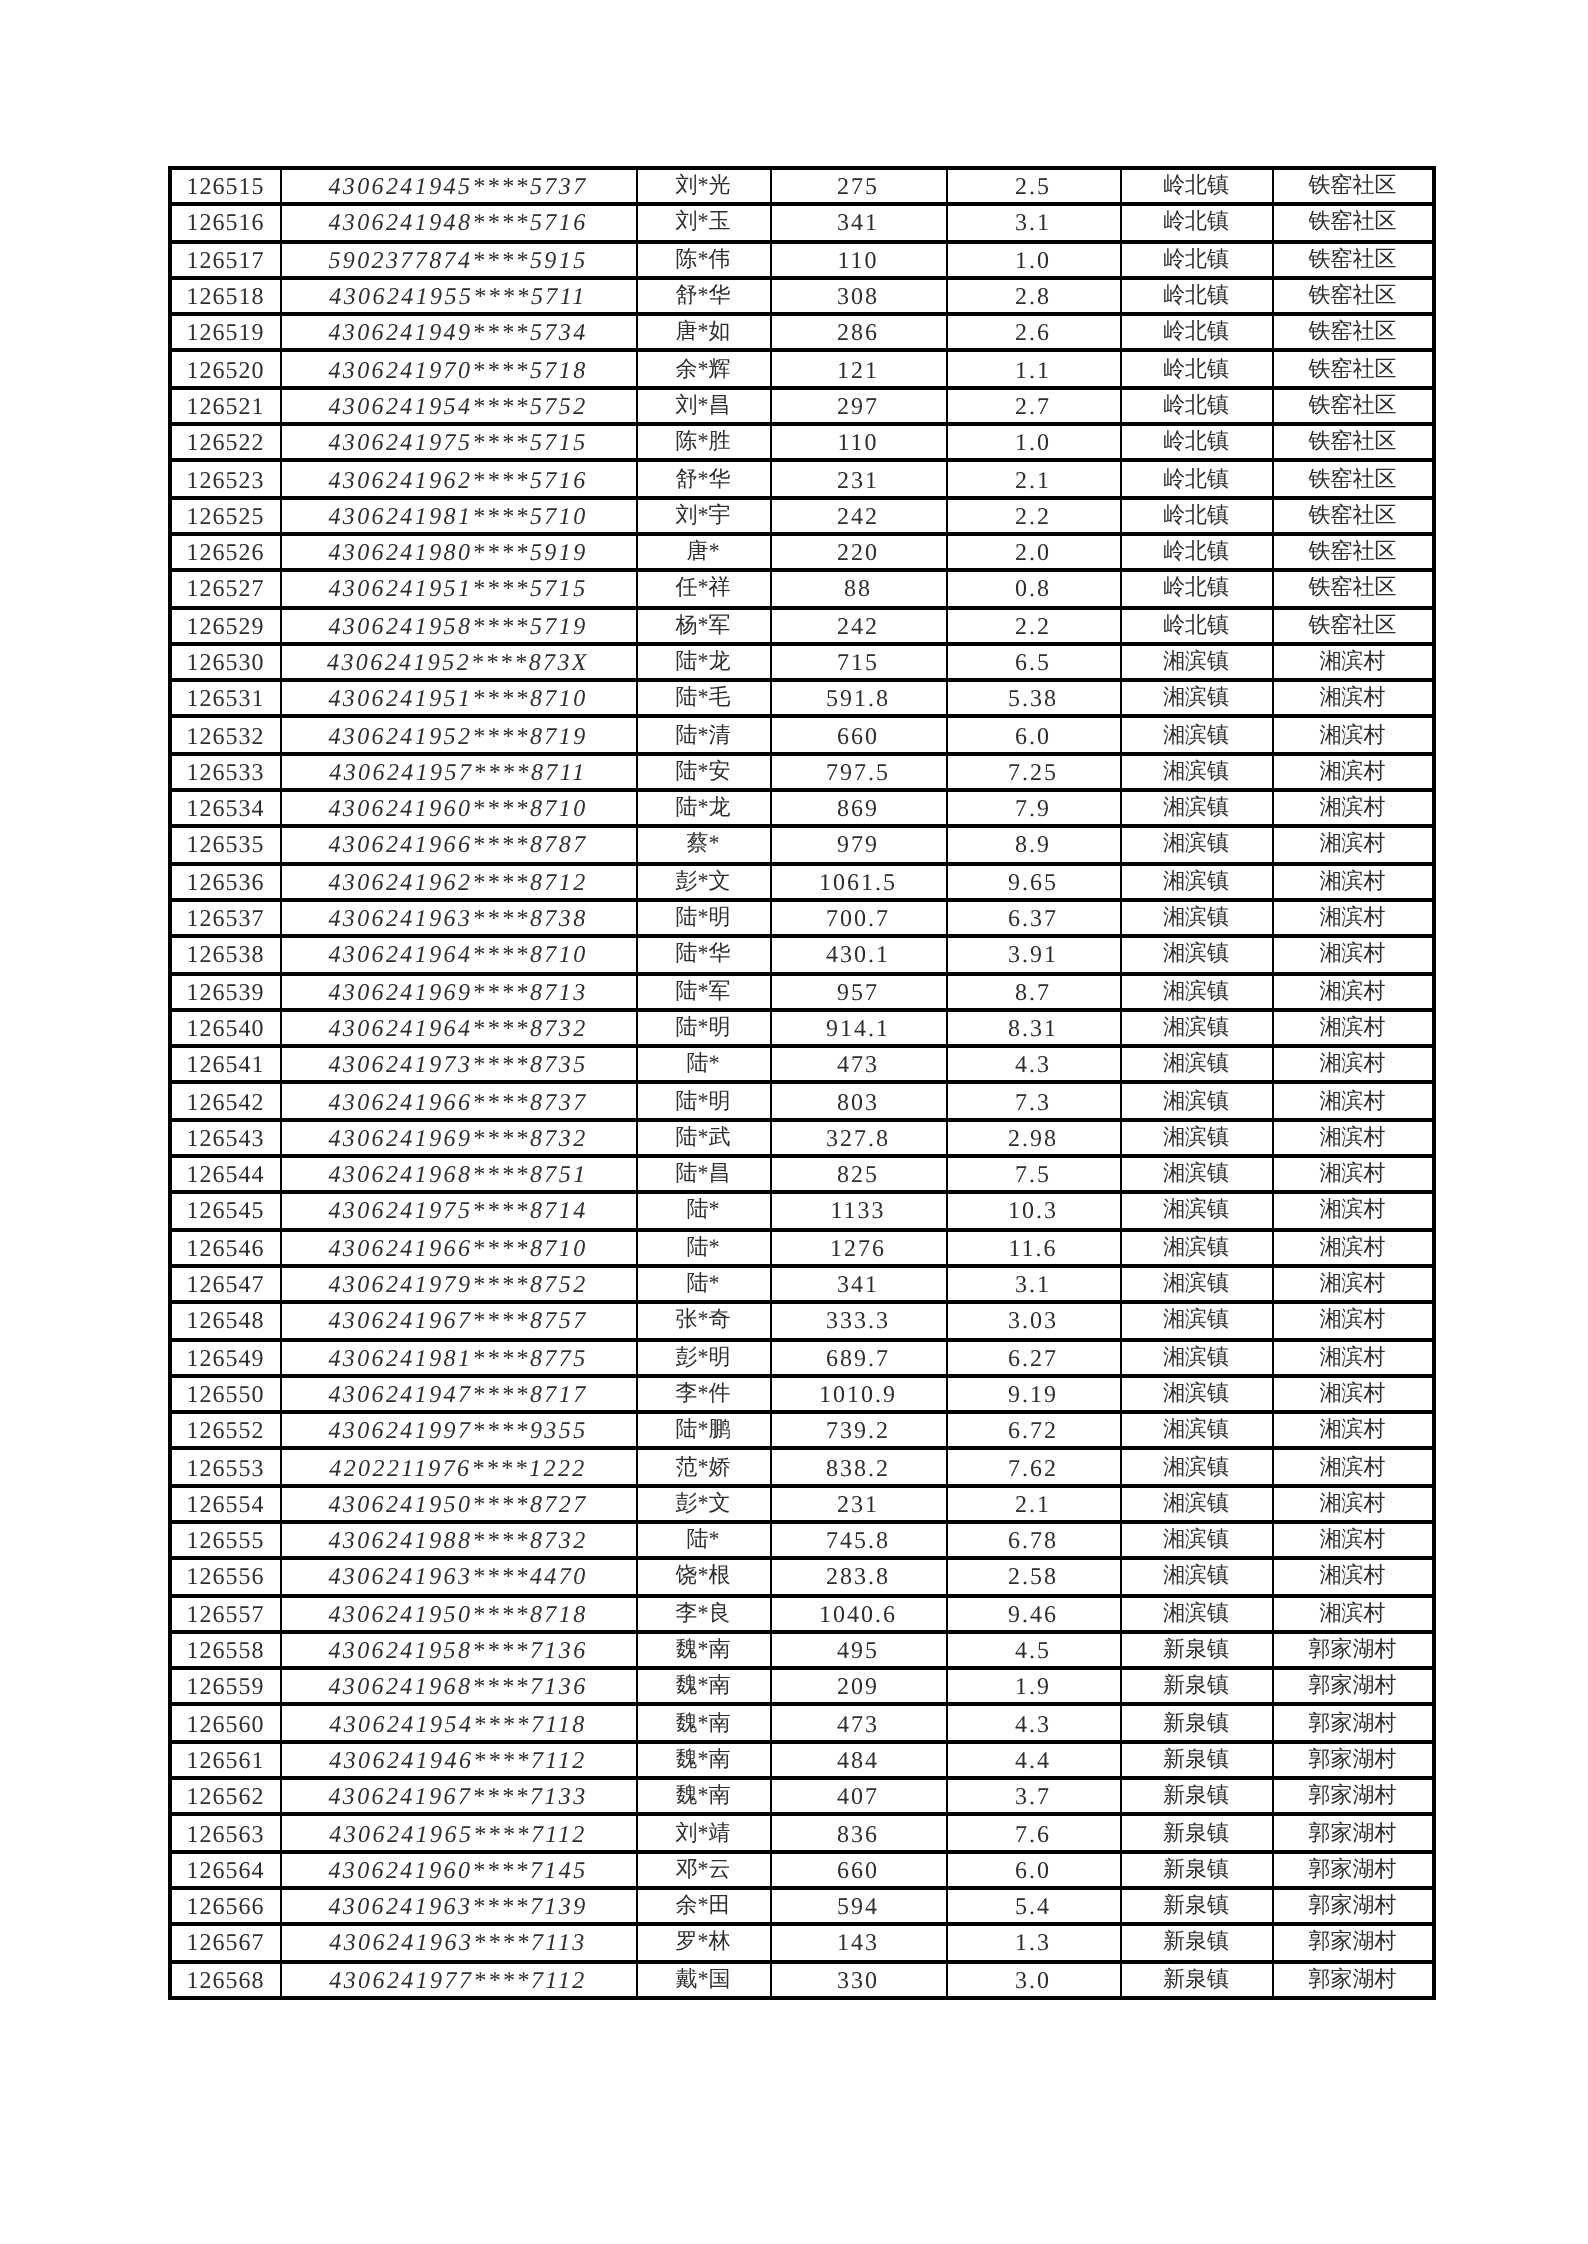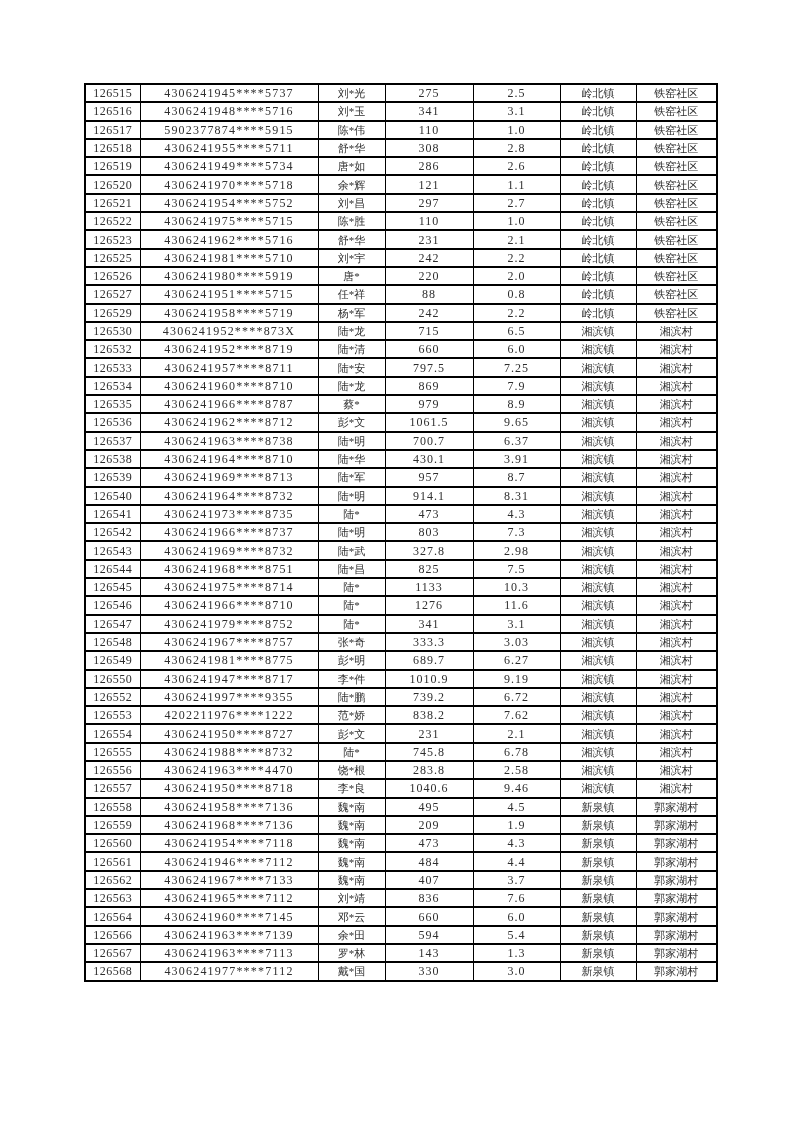--- a/index.html
+++ b/index.html
@@ -27,21 +27,21 @@
     padding:0;
     margin:0;
     text-align:center;
     vertical-align:middle;
     font-size:12px;
     color:#2e2e2e;
     white-space:nowrap;
     overflow:hidden;
   }
   table.roster td.c0 { letter-spacing:0.5px; }
-  table.roster td.c1 { letter-spacing:1.2px; }
+  table.roster td.c1 { letter-spacing:1.2px;font-style:italic; }
   table.roster td.c3, table.roster td.c4 { letter-spacing:1px; }
   table.roster td.c2, table.roster td.c5, table.roster td.c6 { font-size:11px; }
 </style>
 </head>
 <body>
 
 <div class="sheet">
   <table class="roster">
     <colgroup>
       <col style="width:55px">
@@ -173,20 +173,29 @@
         <tr>
           <td class="c0">126530</td>
           <td class="c1">4306241952****873X</td>
           <td class="c2">陆*龙</td>
           <td class="c3">715</td>
           <td class="c4">6.5</td>
           <td class="c5">湘滨镇</td>
           <td class="c6">湘滨村</td>
         </tr>
         <tr>
+          <td class="c0">126531</td>
+          <td class="c1">4306241951****8710</td>
+          <td class="c2">陆*毛</td>
+          <td class="c3">591.8</td>
+          <td class="c4">5.38</td>
+          <td class="c5">湘滨镇</td>
+          <td class="c6">湘滨村</td>
+        </tr>
+        <tr>
           <td class="c0">126532</td>
           <td class="c1">4306241952****8719</td>
           <td class="c2">陆*清</td>
           <td class="c3">660</td>
           <td class="c4">6.0</td>
           <td class="c5">湘滨镇</td>
           <td class="c6">湘滨村</td>
         </tr>
         <tr>
           <td class="c0">126533</td>

